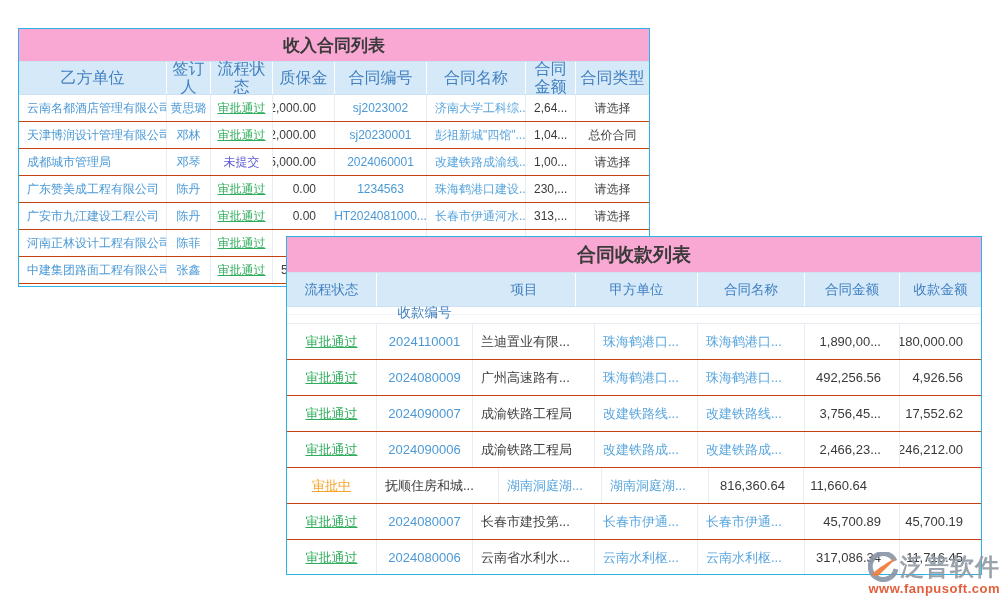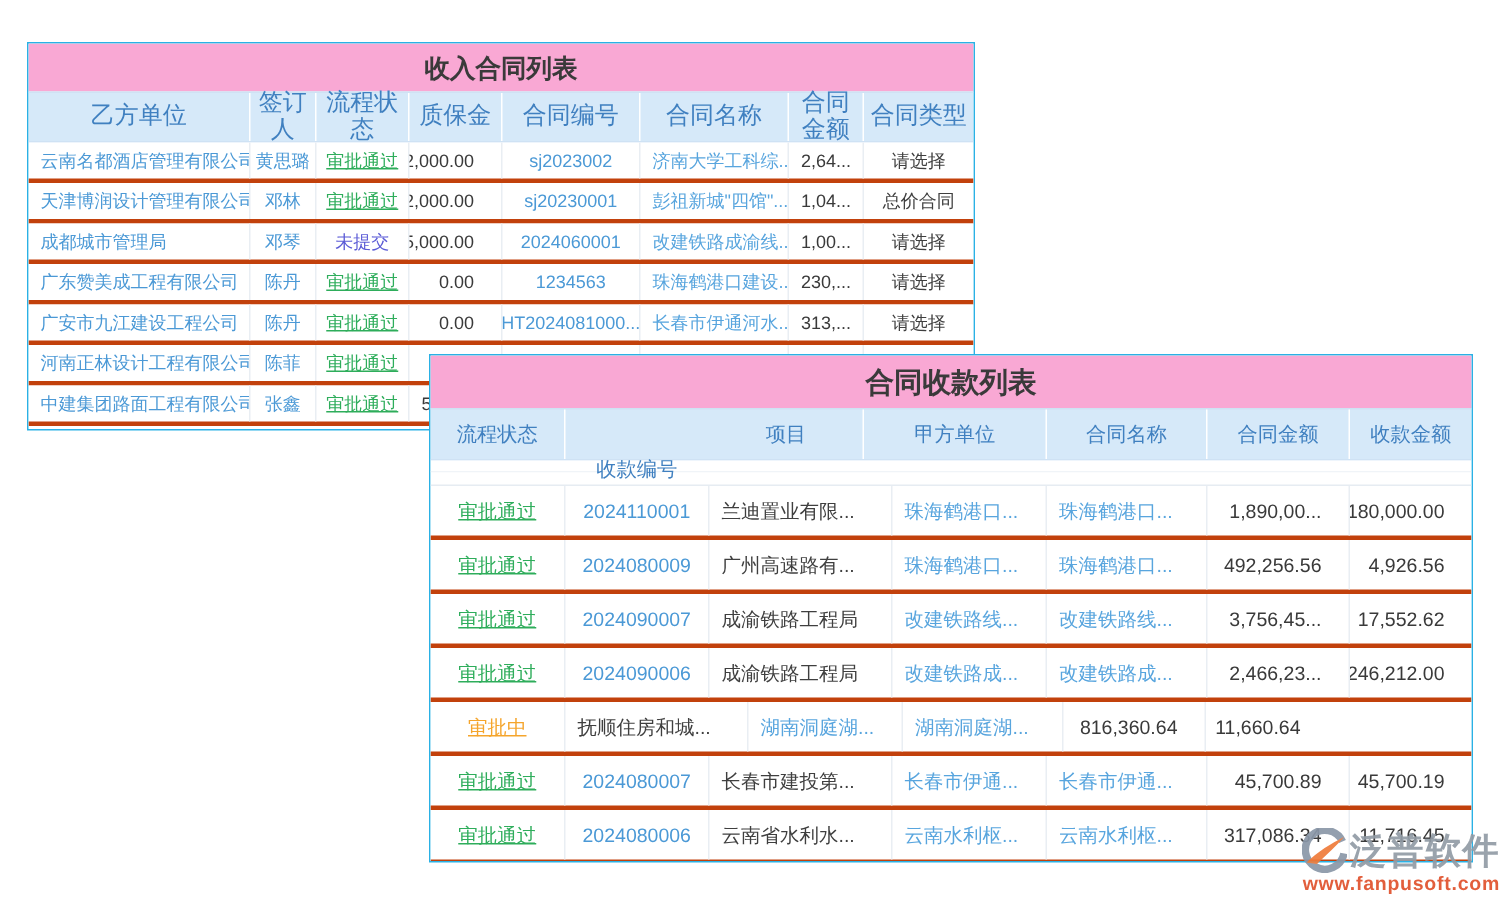--- a/index.html
+++ b/index.html
@@ -19,21 +19,21 @@
   .hrow{display:flex;background:#d6e9f9;border-top:1px solid #cfe2f4;border-bottom:1px solid #cfe2f4;box-sizing:border-box;}
   #win1 .hrow{height:34px;}
   #win2 .hrow{height:35px;}
   .hcell{display:flex;align-items:center;justify-content:center;color:#4080c0;
          border-right:1px solid #ffffff;box-sizing:border-box;text-align:center;
          white-space:normal;line-height:1.15;padding:0 2px;}
   #win1 .hcell{font-size:16px;}
   #win2 .hcell{font-size:13.5px;}
   .hcell:last-child{border-right:none;}
 
-  .row{display:flex;border-bottom:3px solid #c2410c;box-sizing:border-box;background:#fff;text-align:center;}
+  .row{display:flex;border-bottom:1px solid #c2410c;box-sizing:border-box;background:#fff;text-align:center;}
   #win1 .row{height:27px;font-size:12px;}
   #win2 .row{height:36px;font-size:13px;}
   .cell{display:flex;align-items:center;border-right:1px solid #e9eef3;box-sizing:border-box;
         overflow:hidden;white-space:nowrap;padding:0 2px;}
   .cell:last-child{border-right:none;}
   .al-l{justify-content:flex-start;padding-left:8px;}
   .al-c{justify-content:center;}
   .al-r{justify-content:flex-end;padding-right:18px;}
   .t-blue{color:#4b99d6;}
   .t-lblue{color:#58a5de;}

